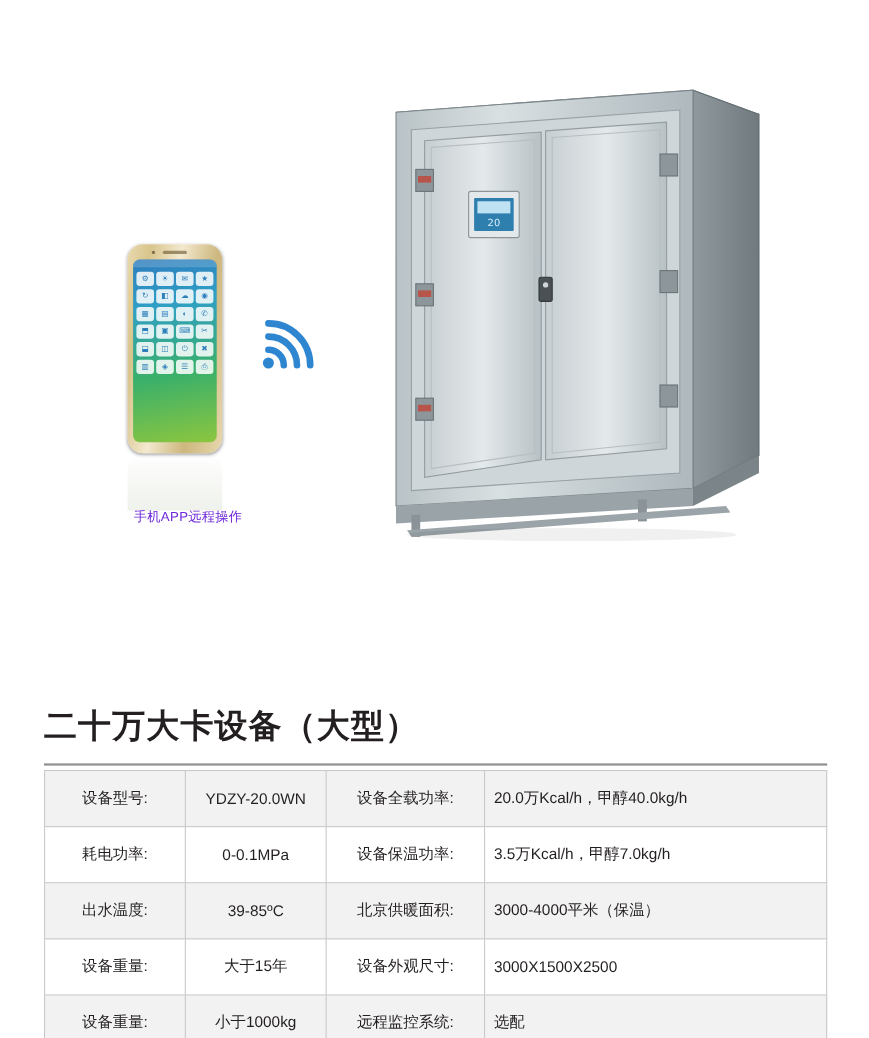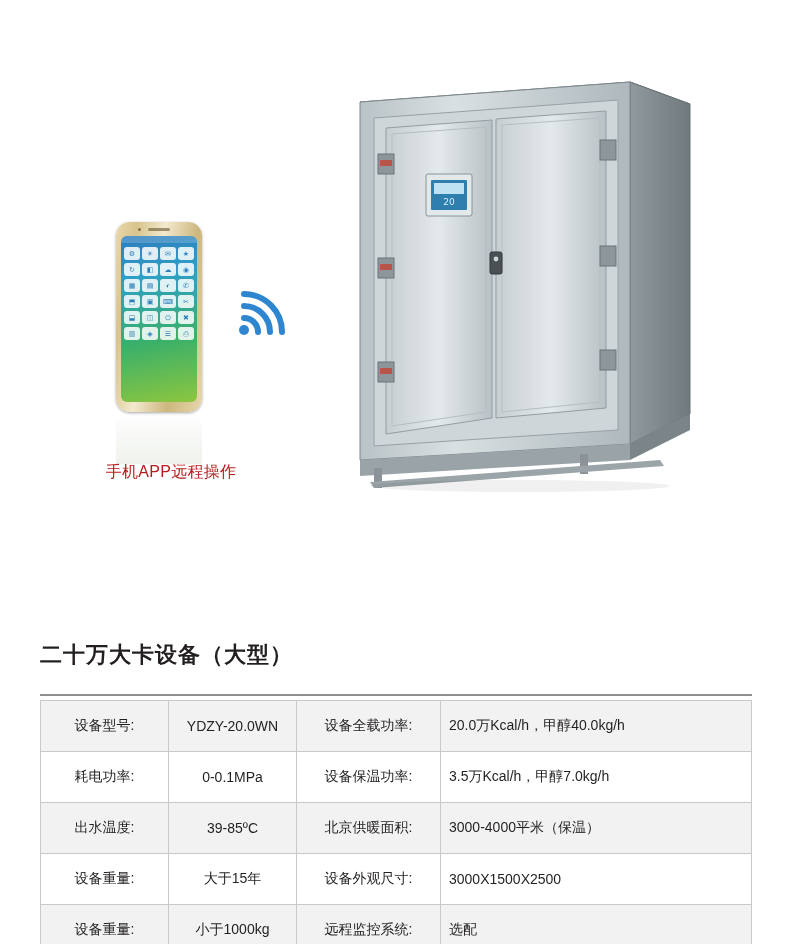--- a/index.html
+++ b/index.html
@@ -104,22 +104,22 @@
     transform: scaleY(-1);
     opacity: .45;
     filter: blur(0.4px);
   }
   .phone-caption {
     position: absolute;
     left: -12px;
     top: 240px;
     width: 150px;
     text-align: center;
-    font-size: 16px;
-    color: #b91c1c;
+    font-size: 12px;
+    color: #6d28d9;
     letter-spacing: .3px;
   }
 
   
   .wifi {
     position: absolute;
     left: 238px;
     top: 282px;
     width: 60px;
     height: 70px;
@@ -133,21 +133,21 @@
     top: 62px;
     width: 380px;
     height: 430px;
   }
 
   
   .section-title {
     position: absolute;
     left: 40px;
     top: 640px;
-    font-size: 22px;
+    font-size: 30px;
     font-weight: bold;
     letter-spacing: 1px;
     color: #231f20;
   }
 
   
   .spec-table {
     position: absolute;
     left: 40px;
     top: 700px;

